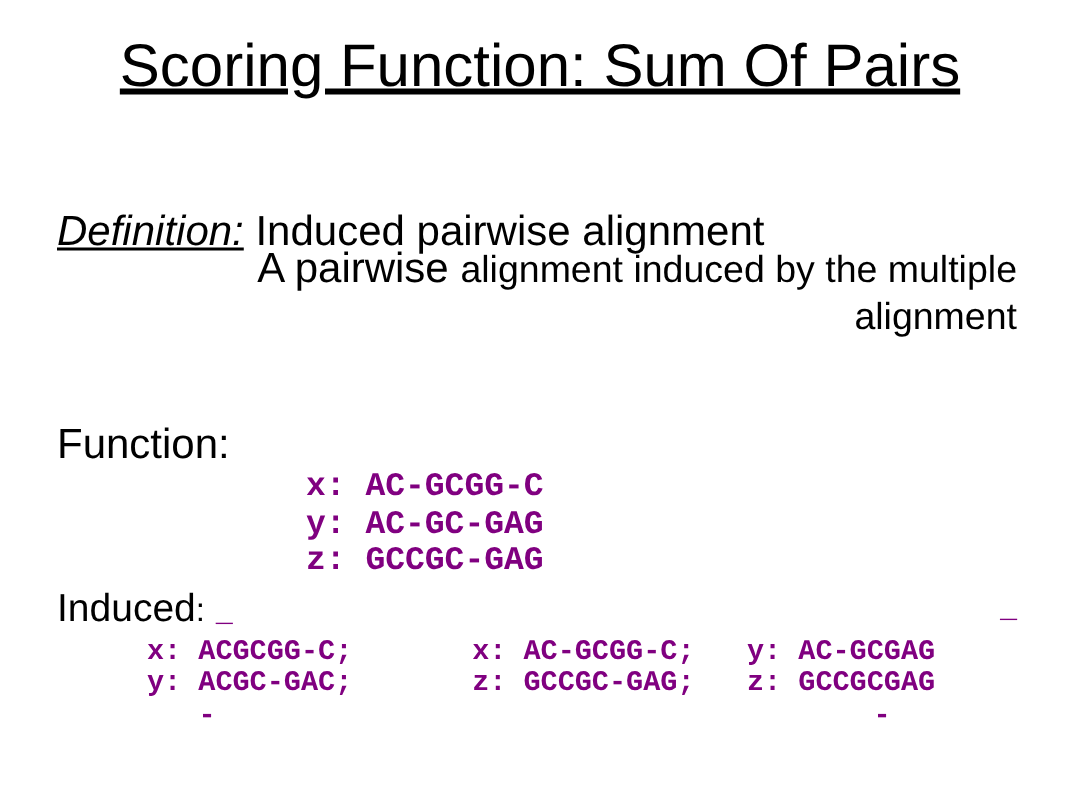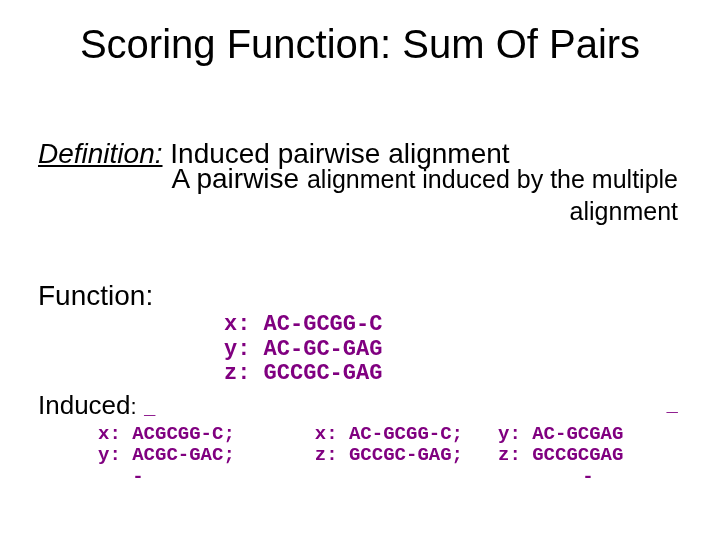--- a/index.html
+++ b/index.html
@@ -18,20 +18,21 @@
     box-sizing: border-box;
   }
   .title {
     position: absolute;
     top: 22px;
     left: 0;
     width: 720px;
     text-align: center;
     font-size: 40px;
     font-weight: 400;
+    text-decoration: underline;
   }
   .def-line {
     position: absolute;
     top: 138px;
     left: 38px;
     font-size: 28px;
   }
   .def-label {
     text-decoration: underline;
     font-style: italic;
@@ -47,21 +48,21 @@
   }
   .example-label {
     position: absolute;
     top: 280px;
     left: 38px;
     font-size: 28px;
   }
   .msa {
     position: absolute;
     top: 313px;
-    left: 224px;
+    left: 204px;
     font-family: "Courier New", Courier, monospace;
     font-size: 22px;
     font-weight: bold;
     color: #800080;
     line-height: 1.12;
     white-space: pre;
   }
   .induces-label {
     position: absolute;
     top: 390px;

